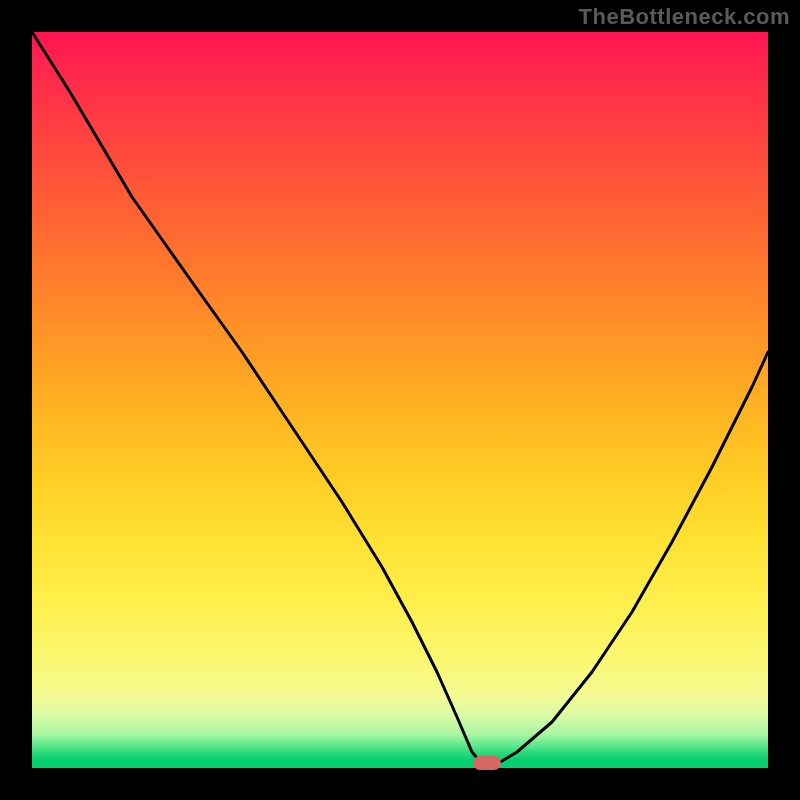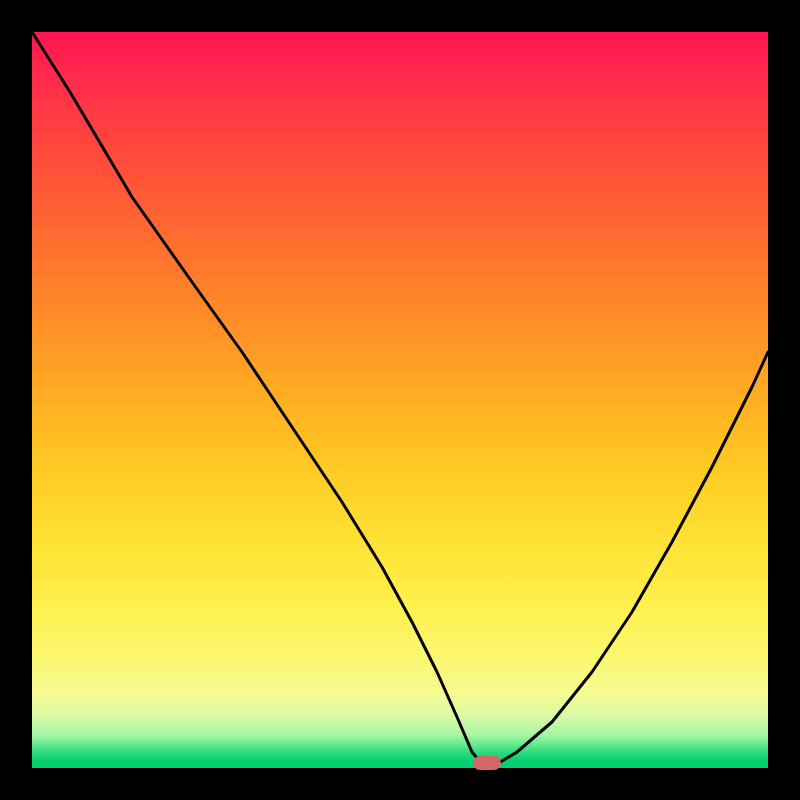--- a/index.html
+++ b/index.html
@@ -80,20 +80,21 @@
     border-radius: 7px;
     background: #d66863;
     transform: translate(-50%, -50%);
     z-index: 5;
   }
 </style>
 </head>
 <body>
 
 <div class="container">
+  <div class="watermark">TheBottleneck.com</div>
 
   <div class="plot-area">
     <div class="gradient"></div>
 
     <svg class="curve-svg" viewBox="0 0 736 736" preserveAspectRatio="none">
       <path class="curve-path" d="M 0 0 C 15.200000000000001 24, 22.8 36, 38 60 C 62.8 102, 75.19999999999999 123, 100 165 C 124 199, 136 216, 160 250 C 180 278, 190 292, 210 320 C 230 350, 240 365, 260 395 C 280 425, 290 440, 310 470 C 326 496, 334 509, 350 535 C 362 557, 368 568, 380 590 C 390 610, 395 620, 405 640 C 413 658, 417 667, 425 685 C 431 699, 434 706, 440 720 C 444 724.8, 446 727.2, 450 732 C 456 732, 459 732, 465 732 C 473 727.2, 477 724.8, 485 720 C 499 708, 506 702, 520 690 C 536 670, 544 660, 560 640 C 576 616, 584 604, 600 580 C 616 552, 624 538, 640 510 C 656 480, 664 465, 680 435 C 696 403, 704 387, 720 355 C 726.4 341, 729.6 334, 736 320"></path>
     </svg>
 
     <div class="marker" style="left: 455px; top: 731px;"></div>
   </div>

